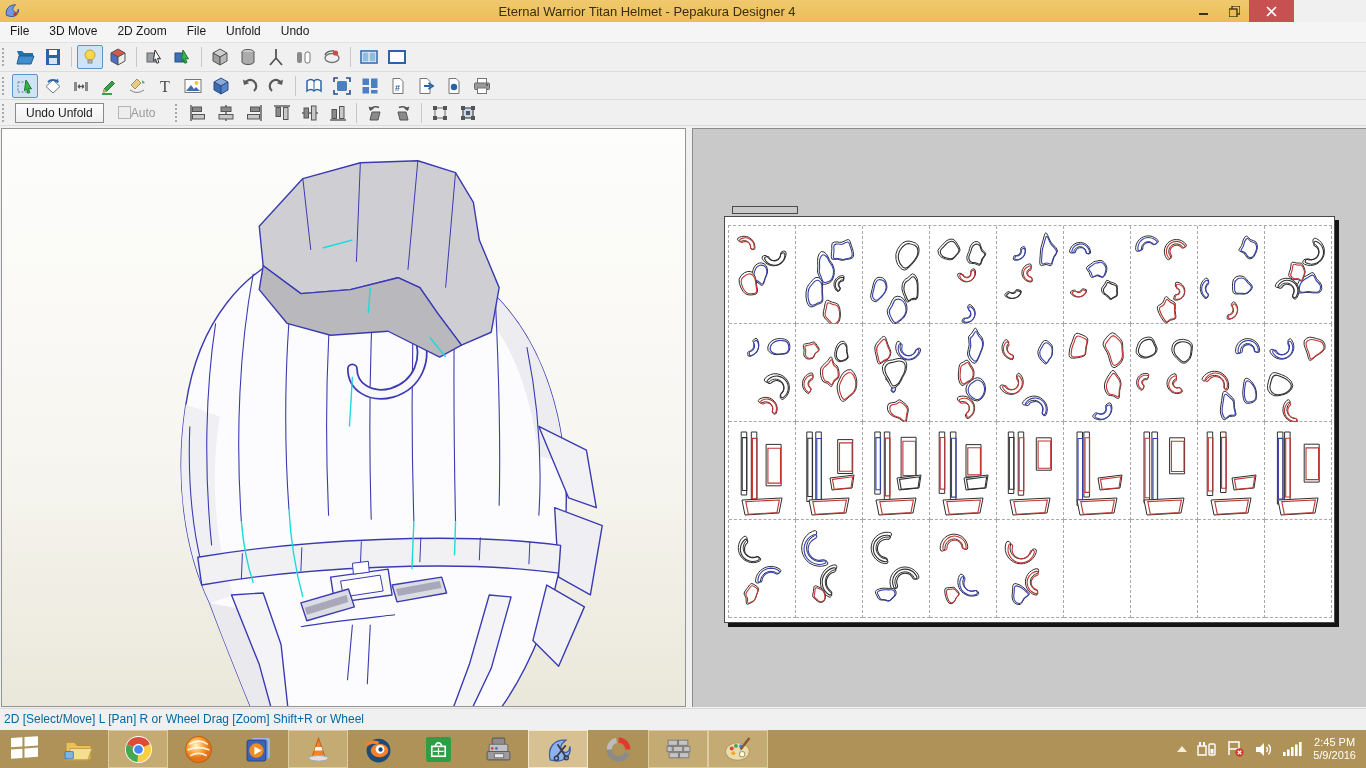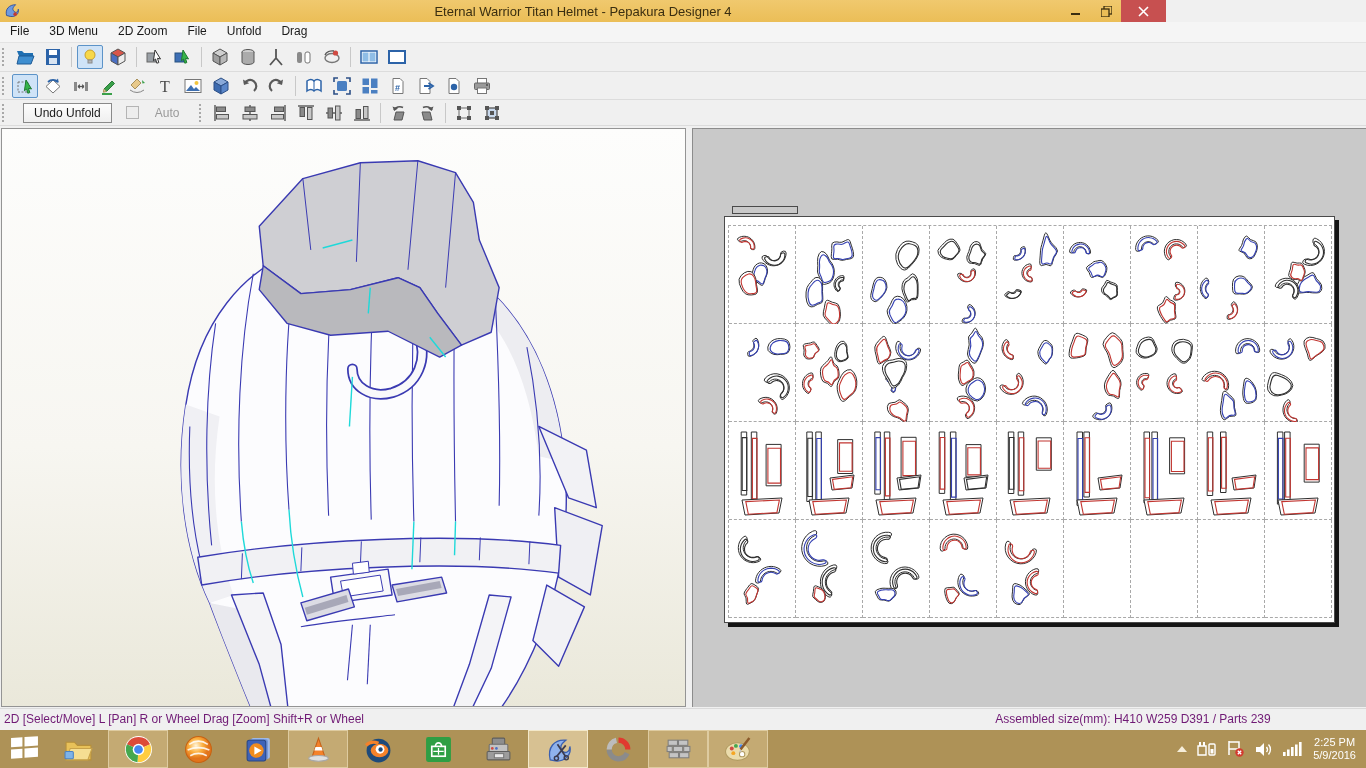--- a/index.html
+++ b/index.html
@@ -1,20 +1,20 @@
 <!DOCTYPE html>
 <html><head>
 <meta charset="utf-8">
 <style>
   * { margin:0; padding:0; box-sizing:border-box; }
   html,body { width:1366px; height:768px; overflow:hidden; }
   body { font-family:"Liberation Sans", sans-serif; background:#F0F0F0; position:relative; }
 
   
-  .titlebar { position:absolute; left:0; top:0; width:1166px; height:22px;
+  .titlebar { position:absolute; left:0; top:0; width:1294px; height:22px;
     background:linear-gradient(#F0C96E,#EBBE57); display:flex; align-items:center; }
   .titlebar .applogo { width:18px; height:18px; margin-left:3px; }
   .titlebar .title { position:absolute; left:0; right:0; text-align:center;
     font-size:13px; color:#3A2E10; }
   .wincontrols { position:absolute; right:0; top:0; height:22px; display:flex; }
   .winbtn { width:30px; height:22px; display:flex; align-items:center; justify-content:center;
     color:#3A2E10; font-size:12px; }
   .winbtn svg { display:block; }
   .winbtn.close { width:45px; background:#C75050; color:#fff; }
 
@@ -30,45 +30,45 @@
   #tb2 { top:72px; height:28px; }
   #tb3 { top:100px; height:26px; }
   .grip { width:5px; height:18px; margin:0 4px 0 2px; border-left:2px dotted #A8A8A8; }
   .vsep { width:1px; height:20px; background:#C8C8C8; margin:0 4px; }
   .tbtn { width:26px; height:24px; margin:0 1px; display:flex; align-items:center;
     justify-content:center; border:1px solid transparent; border-radius:2px; }
   .tbtn.pressed { background:#CFE3F7; border-color:#5C93C8; }
   .tbtn svg { width:20px; height:20px; display:block; }
   #tb3 .tbtn { height:22px; }
   .pushbtn { height:20px; padding:1px 10px; font-size:12px; color:#1A1A1A;
-    background:linear-gradient(#FDFDFD,#EFEFEF); border:1px solid #8A8A8A; margin-left:12px; }
+    background:linear-gradient(#FDFDFD,#EFEFEF); border:1px solid #8A8A8A; margin-left:4px; }
   .chk { display:flex; align-items:center; margin-left:14px; }
   .chk .box { width:13px; height:13px; background:#EDEDED; border:1px solid #B4B4B4; }
-  .chk .lbl { font-size:12px; color:#9A9A9A; margin-left:16px; }
+  .chk .lbl { font-size:12px; color:#9A9A9A; margin-left:0; }
 
   
   #main { position:absolute; left:0; top:126px; width:1366px; height:582px; background:#F0F0F0; }
   #pane3d { position:absolute; left:1px; top:2px; width:685px; height:579px;
     border:1px solid #949494; background:linear-gradient(#FDFDFC 0%,#F7F6F1 55%,#EAE8DA 100%); }
   #pane3d svg { width:100%; height:100%; display:block; }
   #pane2d { position:absolute; left:692px; top:2px; width:674px; height:579px;
     border-top:1px solid #8C8C8C; border-left:1px solid #8C8C8C; background:#C9C9C9; overflow:hidden; }
   #pagestrip { position:absolute; left:39px; top:77px; width:66px; height:8px;
     background:#C9C9C9; border:1px solid #4A4A4A; }
   #sheet { position:absolute; left:31px; top:87px; width:611px; height:407px;
     background:#FFFFFF; border:1px solid #4A4A4A; box-shadow:4px 4px 0 0 #151515; }
   #sheetGrid { position:absolute; left:3px; top:8px; display:grid;
     grid-template-columns:repeat(9,67px); grid-template-rows:repeat(4,98px);
     border-top:1px dashed #A9A9A9; border-left:1px dashed #A9A9A9; }
   .cell { width:67px; height:98px; border-right:1px dashed #A9A9A9; border-bottom:1px dashed #A9A9A9; }
   .cell svg { width:67px; height:98px; display:block; }
 
   
   #statusbar { position:absolute; left:0; top:708px; width:1366px; height:22px;
-    background:#F0F0F0; border-top:1px solid #DADADA; font-size:12px; color:#701a75; }
+    background:#F0F0F0; border-top:1px solid #DADADA; font-size:12px; color:#0369a1; }
   #statusL { position:absolute; left:4px; top:3px; }
   #statusR { position:absolute; left:900px; right:0; top:3px; text-align:center; }
 
   
   #taskbar { position:absolute; left:0; top:730px; width:1366px; height:38px;
     background:#AE9257; display:flex; align-items:stretch; }
   #taskApps { display:flex; align-items:stretch; }
   .tkslot { width:60px; display:flex; align-items:center; justify-content:center; }
   .tkslot.start { width:48px; }
   .tkslot.open { background:rgba(255,235,190,0.28); border:1px solid rgba(255,245,215,0.45); }
@@ -102,25 +102,25 @@
     <div class="winbtn close">
         <svg width="11" height="11" viewBox="0 0 11 11">
           <path d="M1,1 L10,10 M10,1 L1,10" stroke="#fff" stroke-width="1.6"></path>
         </svg>
       </div>
   </div>
 </div>
 
 <div class="menubar">
   <span>File</span>
-  <span>3D Menu</span>
+  <span>3D Move</span>
   <span>2D Zoom</span>
   <span>File</span>
   <span>Unfold</span>
-  <span>Drag</span>
+  <span>Undo</span>
 </div>
 
 <div class="tbar" id="tb1">
     <div class="grip"></div>
     <div class="tbtn">
       <svg viewBox="0 0 20 20">
         <path d="M2,4 h5 l2,2 h9 v3 H4 Z" fill="#1F6FB2"></path>
         <path d="M4,9 h15 l-3,8 H2 Z" fill="#3E8ED0" stroke="#1F5A94"></path>
       </svg>
     </div>
@@ -903,21 +903,20 @@
           <div class="cell">
             <svg viewBox="0 0 67 98"></svg>
           </div>
         </div>
     </div>
   </div>
 </div>
 
 <div id="statusbar">
   <div id="statusL">2D [Select/Move] L [Pan] R or Wheel Drag [Zoom] Shift+R or Wheel</div>
-  <div id="statusR">Assembled size(mm): H410 W259 D391 / Parts 239</div>
 </div>
 
 <div id="taskbar">
   <div id="taskApps">
       <div class="tkslot start">
         <svg viewBox="0 0 28 28">
           <g transform="skewY(-4) translate(1,3)">
             <rect x="0" y="0" width="11" height="9" fill="#fff"></rect>
             <rect x="13" y="0" width="13" height="9" fill="#fff"></rect>
             <rect x="0" y="11" width="11" height="9" fill="#fff"></rect>
@@ -1060,17 +1059,17 @@
       <path d="M12.5,6 A4,4 0 0 1 12.5,11 M14.5,3.5 A7.5,7.5 0 0 1 14.5,13.5" fill="none" stroke="#fff" stroke-width="1.4"></path>
     </svg>
     <svg width="20" height="16" viewBox="0 0 20 16">
       <rect x="1" y="11" width="2.6" height="4" fill="#fff"></rect>
         <rect x="5" y="8.5" width="2.6" height="6.5" fill="#fff"></rect>
       <rect x="9" y="6" width="2.6" height="9" fill="#fff"></rect>
         <rect x="13" y="3.5" width="2.6" height="11.5" fill="#fff"></rect>
       <rect x="17" y="1" width="2.6" height="14" fill="#fff"></rect>
     </svg>
     <div id="trayclock">
-      <div>2:25 PM</div>
+      <div>2:45 PM</div>
       <div>5/9/2016</div>
     </div>
   </div>
 </div>
 
 </body></html>

